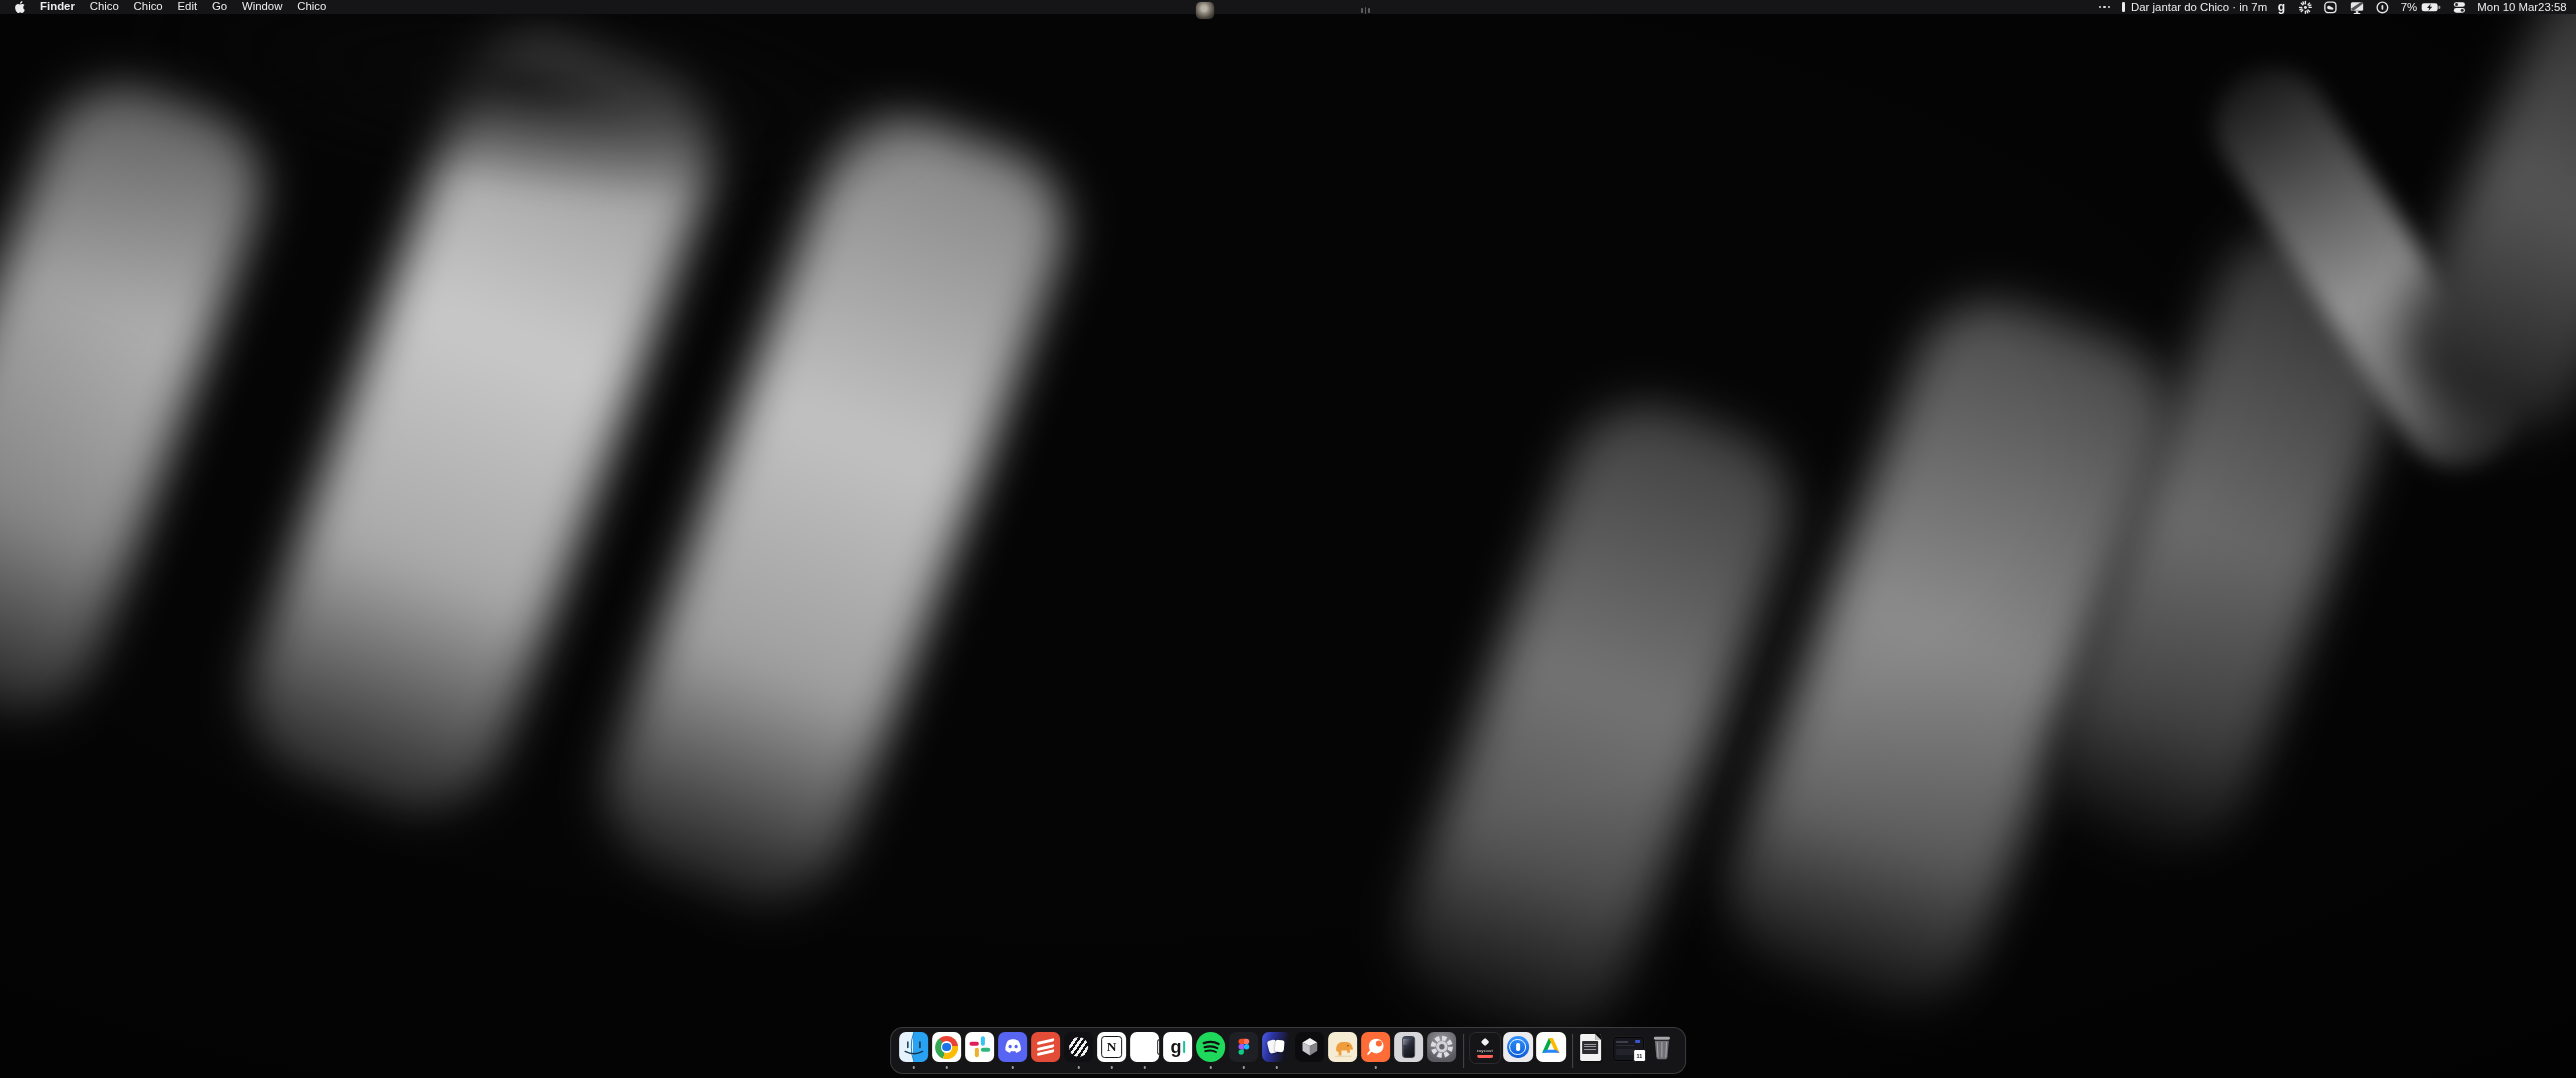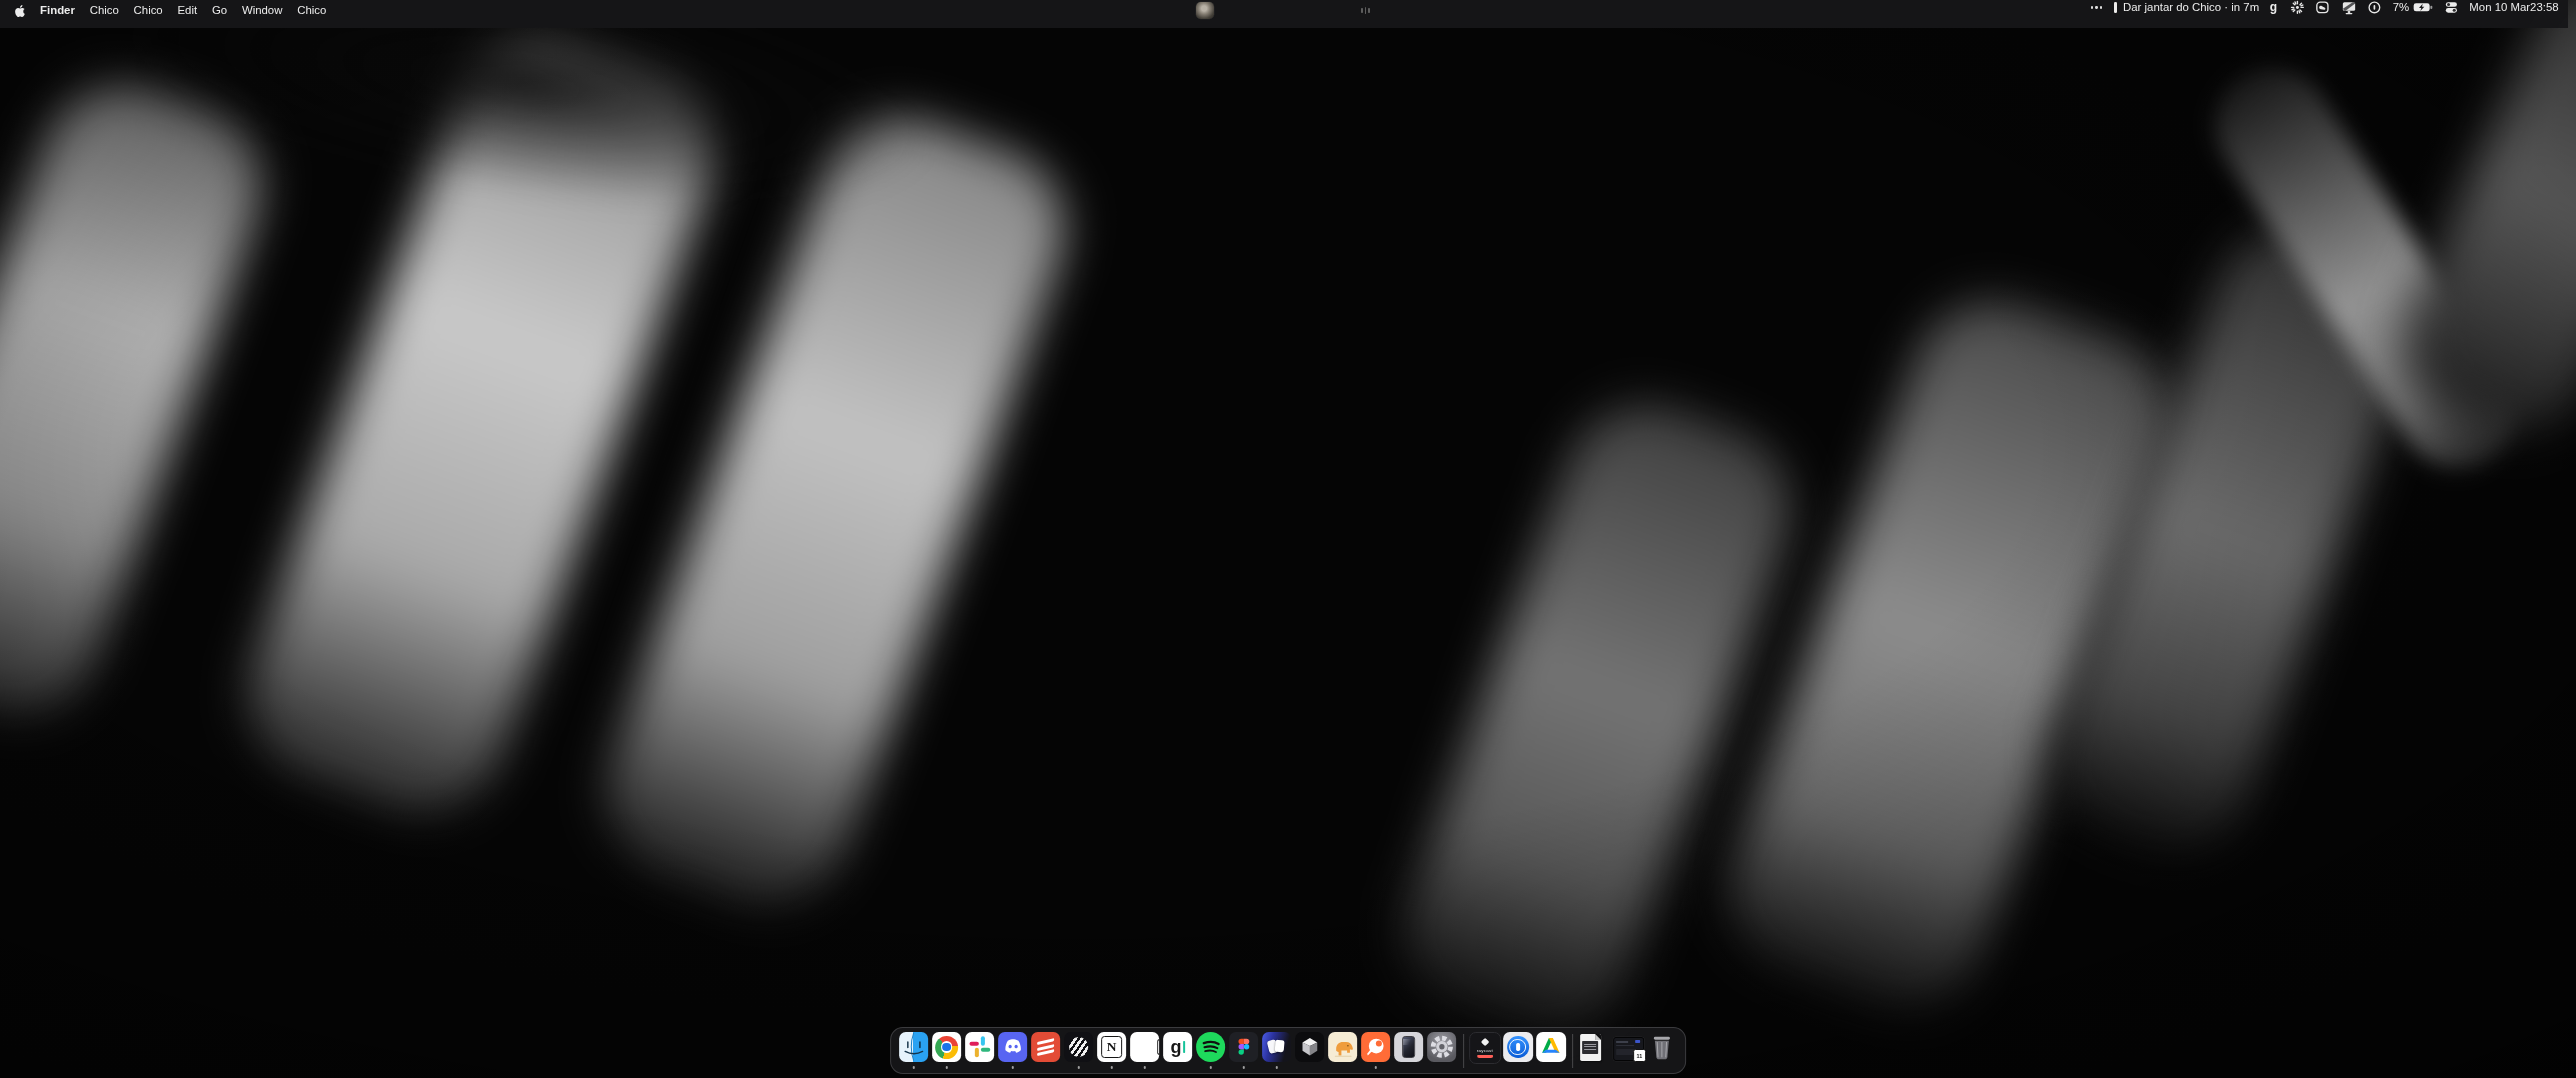--- a/index.html
+++ b/index.html
@@ -26,22 +26,22 @@
     background:linear-gradient(to bottom,#383838,#757575 50%,#4c4c4c 80%,#101010);}
   .bandG{left:2308px;top:40px;width:114px;height:456px;transform:rotate(-33deg);
     background:linear-gradient(to bottom,#1c1c1c,#b2b2b2 55%,#8a8a8a 80%,#2a2a2a);
     filter:blur(10.7px);}
   .bandH{left:2469px;top:-40px;width:188px;height:483px;transform:rotate(24deg);
     background:linear-gradient(to bottom,#555,#7a7a7a 50%,#222);}
   #vignette{position:absolute;inset:0;
     background:radial-gradient(ellipse at 42% 42%,rgba(0,0,0,0) 45%,rgba(0,0,0,.55) 100%);}
 
   
-  #menubar{position:absolute;top:0;left:0;right:8px;height:28px;background:rgba(22,22,24,.96);
-    display:flex;align-items:flex-start;color:#ececec;font-size:11.4px;z-index:20;}
+  #menubar{position:absolute;top:0;left:0;right:0;height:14px;background:rgba(22,22,24,.96);
+    display:flex;align-items:center;color:#ececec;font-size:11.4px;z-index:20;}
   #menubar-left{display:flex;align-items:center;padding-left:10.7px;}
   .apple{width:10px;height:12px;margin:0 8px 0 4px;display:flex;align-items:center;}
   .menu-item{padding:0 7.4px;line-height:21.5px;white-space:nowrap;}
   .menu-item.bold{font-weight:700;}
   #menubar-right{margin-left:auto;display:flex;align-items:center;gap:10.7px;padding-right:9.4px;}
   .mb-ico{display:flex;align-items:center;}
   .ellipsis{display:flex;gap:2.3px;align-items:center;padding:0 1.3px;}
   .ellipsis i{width:2.3px;height:2.3px;border-radius:50%;background:#dcdcdc;}
   .event{display:flex;align-items:center;gap:6px;white-space:nowrap;}
   .event-bar{width:2.7px;height:10.7px;border-radius:1.3px;background:#ecebea;}

